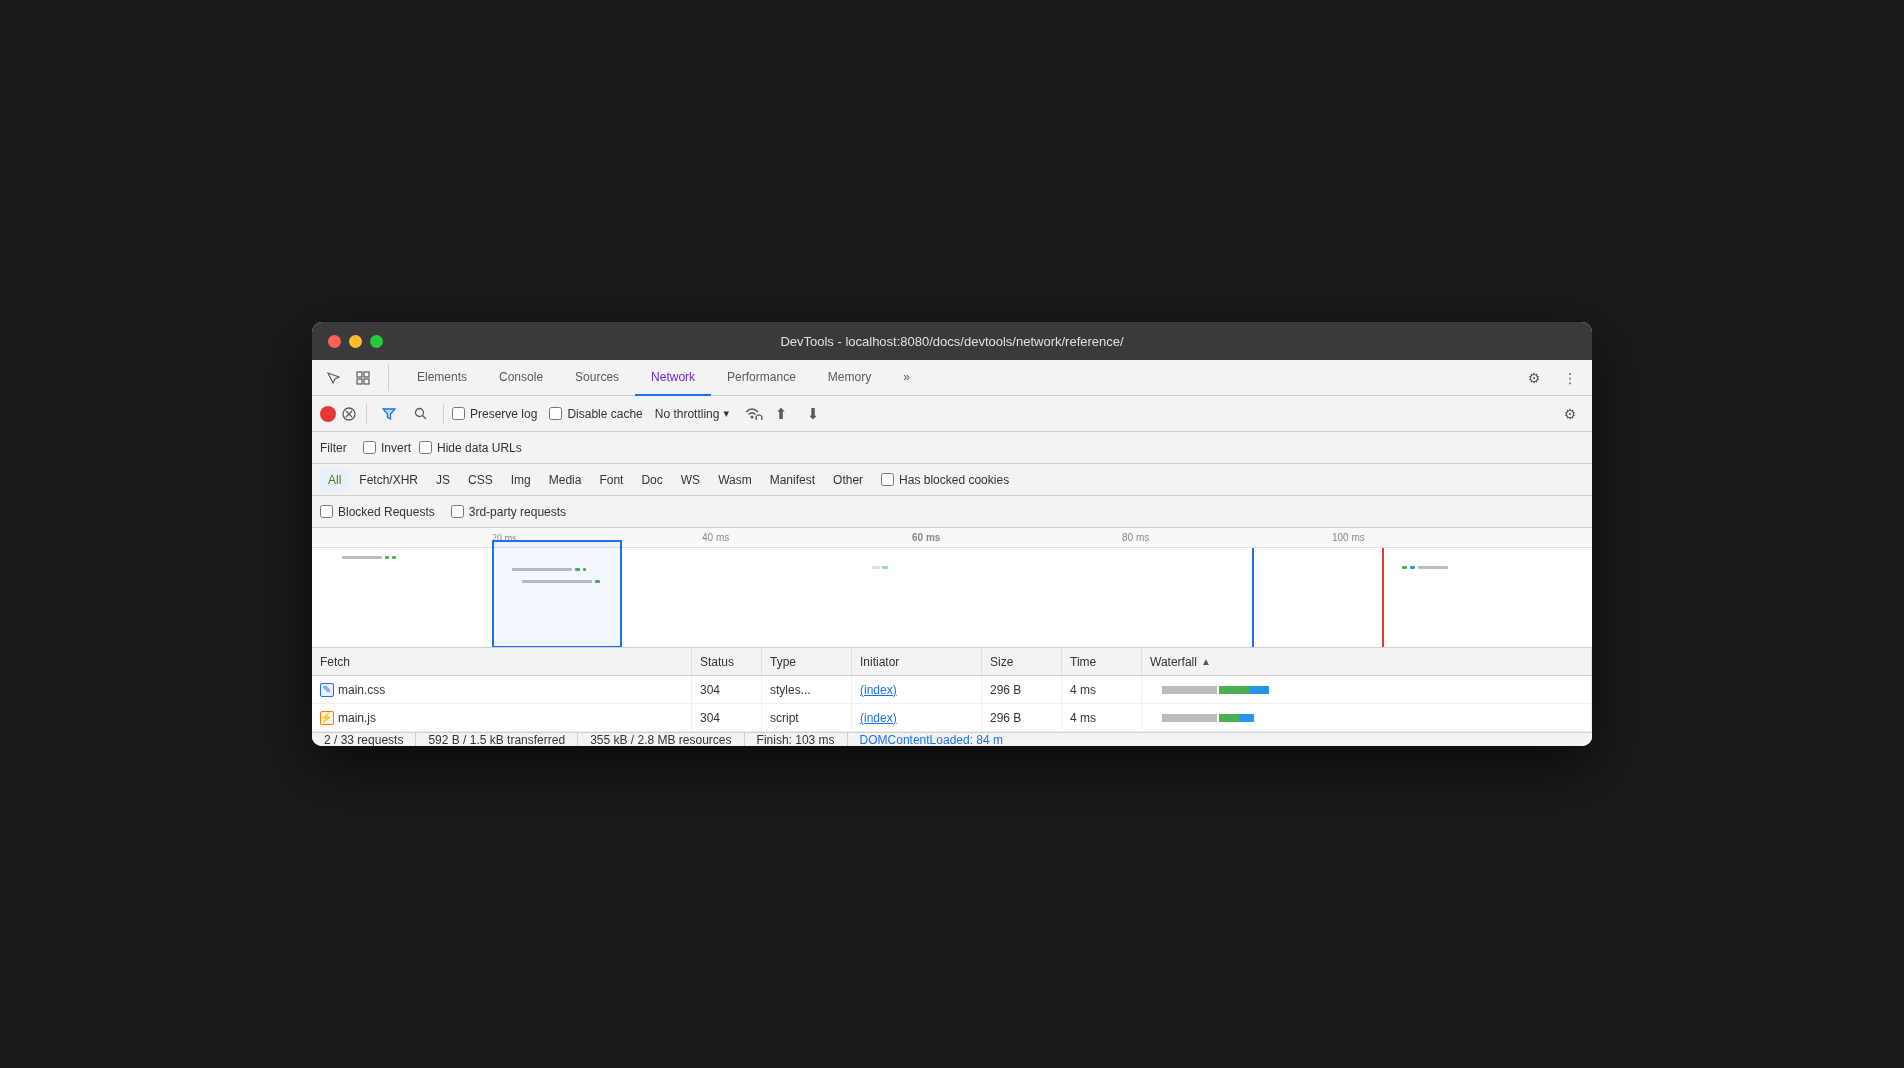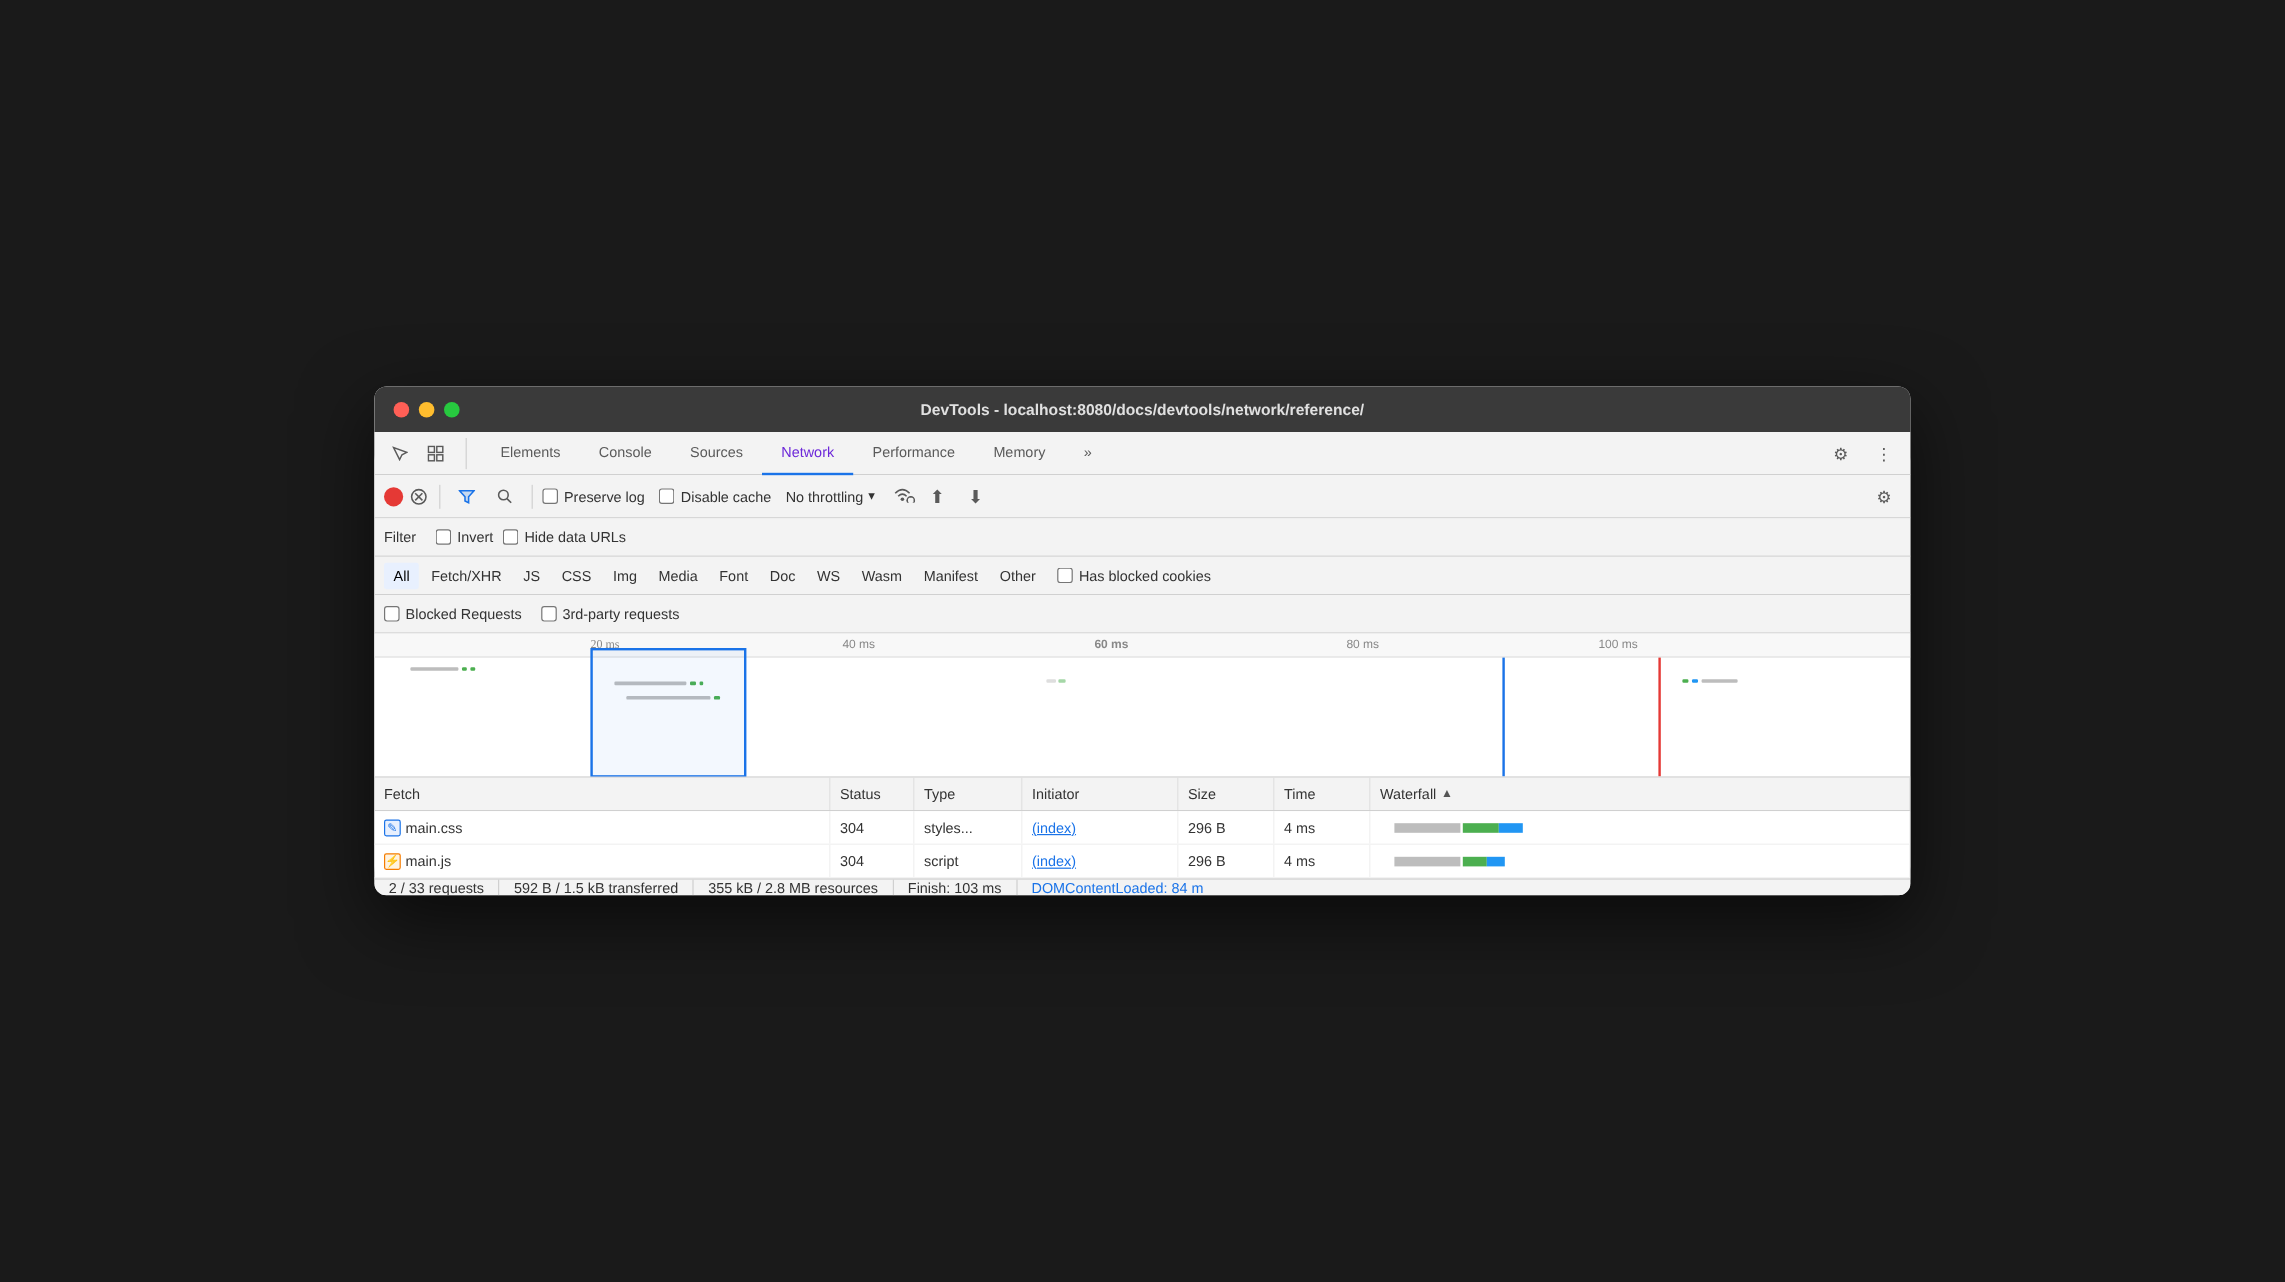--- a/index.html
+++ b/index.html
@@ -39,26 +39,25 @@
     }
     .tl-red { background: #ff5f56; }
     .tl-yellow { background: #ffbd2e; }
     .tl-green { background: #27c93f; }
     .titlebar-title {
       position: absolute;
       left: 50%;
       transform: translateX(-50%);
       color: #e0e0e0;
       font-size: 13px;
-      font-weight: 700;
+      font-weight: 400;
       white-space: nowrap;
     }
     .devtools {
       background: #ffffff;
-      border-radius: 24px;
     }
     .tabs-bar {
       background: #f3f3f3;
       border-bottom: 1px solid #d0d0d0;
       display: flex;
       align-items: center;
       height: 36px;
       padding: 0 8px;
     }
     .tab-icons {
@@ -236,21 +235,21 @@
       font-size: 12px;
       color: #333;
       cursor: pointer;
       border-radius: 2px;
       height: 22px;
       display: flex;
       align-items: center;
     }
     .filter-type-btn.active {
       background: #e8f0fe;
-      color: #000000;
+      color: #4d7c0f;
     }
     .blocked-requests-bar {
       background: #f3f3f3;
       border-bottom: 1px solid #d0d0d0;
       display: flex;
       align-items: center;
       height: 32px;
       padding: 0 8px;
       gap: 16px;
     }

